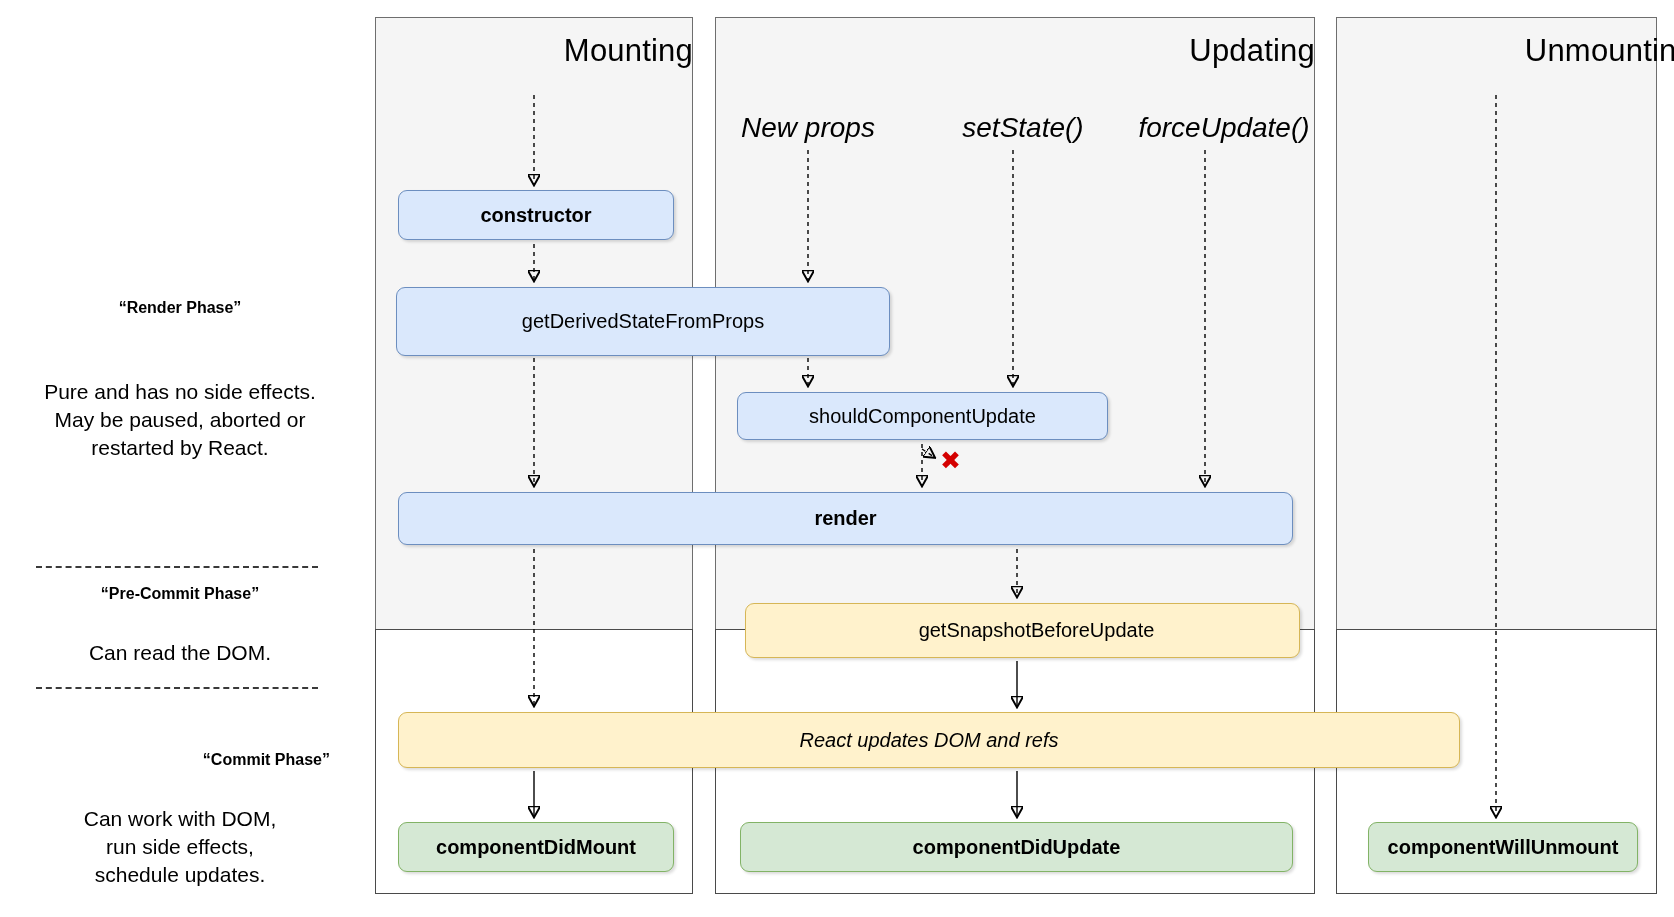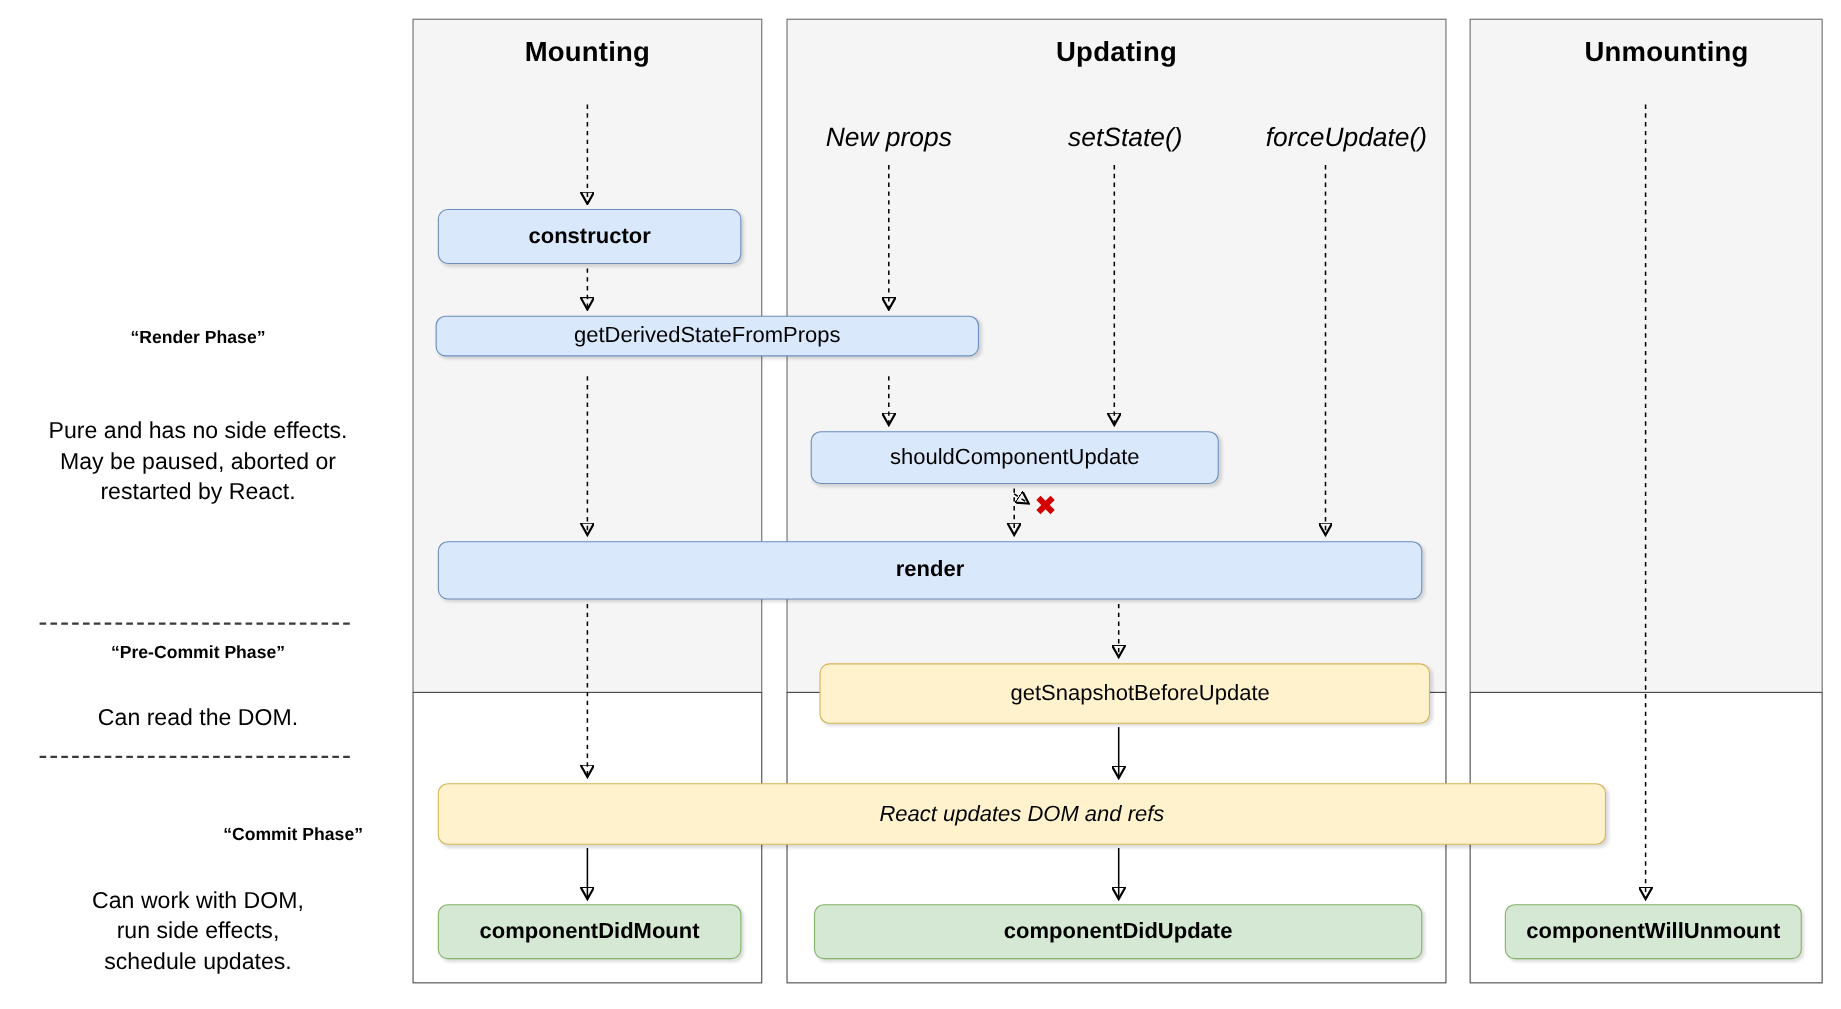--- a/index.html
+++ b/index.html
@@ -4,22 +4,22 @@
 <style>
   html,body{margin:0;padding:0;background:#ffffff;}
   .canvas{
     position:relative;width:1674px;height:917px;overflow:hidden;
     background:#ffffff;color:#000;
     font-family:"Liberation Sans","DejaVu Sans",sans-serif;
   }
   .col-section{position:absolute;box-sizing:border-box;border:1.6px solid #6e6e6e;}
   .col-gray{background:#f5f5f5;}
   .col-white{background:#ffffff;border-color:#4a4a4a;}
-  .col-title{position:absolute;font-weight:bold;font-size:25px;text-align:center;letter-spacing:.2px;}
-  .trigger{position:absolute;font-style:italic;font-size:24px;text-align:center;white-space:nowrap;}
+  .col-title{position:absolute;font-weight:normal;font-size:31px;text-align:right;letter-spacing:.2px;}
+  .trigger{position:absolute;font-style:italic;font-size:28px;text-align:center;white-space:nowrap;}
   .node{
     position:absolute;box-sizing:border-box;border-radius:9px;
     display:flex;align-items:center;justify-content:center;
     font-size:20px;box-shadow:2px 2px 3px rgba(0,0,0,0.14);white-space:nowrap;
   }
   .node-blue{background:#dae8fc;border:1.4px solid #6c8ebf;}
   .node-yellow{background:#fff2cc;border:1.4px solid #d6b656;}
   .node-green{background:#d5e8d4;border:1.4px solid #82b366;}
   .bold{font-weight:bold;}
   .italic{font-style:italic;}
@@ -92,21 +92,21 @@
     <path class="dash" d="M1205 150 V485" marker-end="url(#arr)"></path>
     <path class="dash" d="M1017 549 V596" marker-end="url(#arr)"></path>
     <path d="M1017 661 V706" marker-end="url(#arr)"></path>
     <path d="M1017 771 V816" marker-end="url(#arr)"></path>
     <path class="dash" d="M1496 95 V816" marker-end="url(#arr)"></path>
   </svg>
 
   <div class="abort" style="left:940px;top:448px;">✖</div>
 
   <div class="node node-blue bold" style="left:398px;top:190px;width:276px;height:50px;">constructor</div>
-  <div class="node node-blue" style="left:396px;top:287px;width:494px;height:37px;">getDerivedStateFromProps</div>
+  <div class="node node-blue" style="left:396px;top:287px;width:494px;height:69px;">getDerivedStateFromProps</div>
   <div class="node node-blue" style="left:737px;top:392px;width:371px;height:48px;">shouldComponentUpdate</div>
   <div class="node node-blue bold" style="left:398px;top:492px;width:895px;height:53px;">render</div>
   <div class="node node-yellow" style="left:745px;top:603px;width:555px;height:55px;padding-left:28px;">getSnapshotBeforeUpdate</div>
   <div class="node node-yellow italic" style="left:398px;top:712px;width:1062px;height:56px;">React updates DOM and refs</div>
   <div class="node node-green bold" style="left:398px;top:822px;width:276px;height:50px;">componentDidMount</div>
   <div class="node node-green bold" style="left:740px;top:822px;width:553px;height:50px;">componentDidUpdate</div>
   <div class="node node-green bold" style="left:1368px;top:822px;width:270px;height:50px;">componentWillUnmount</div>
 
 </div>
 

